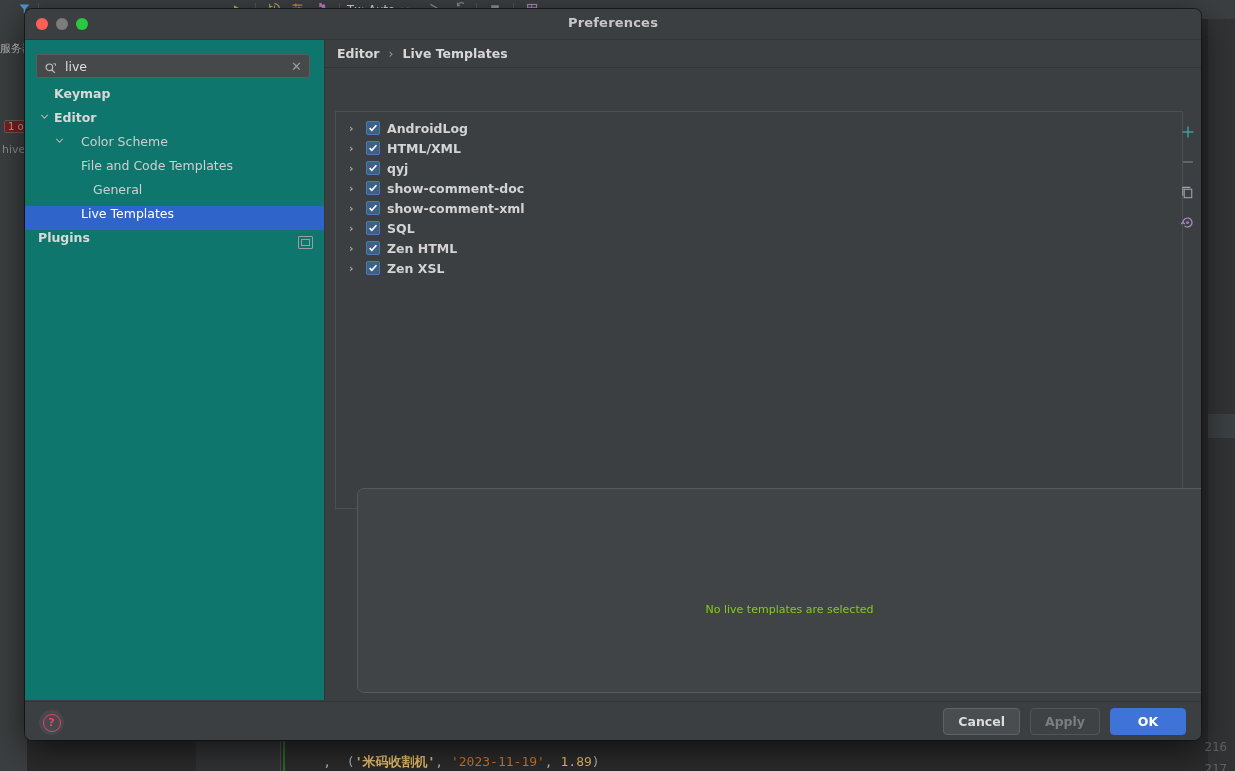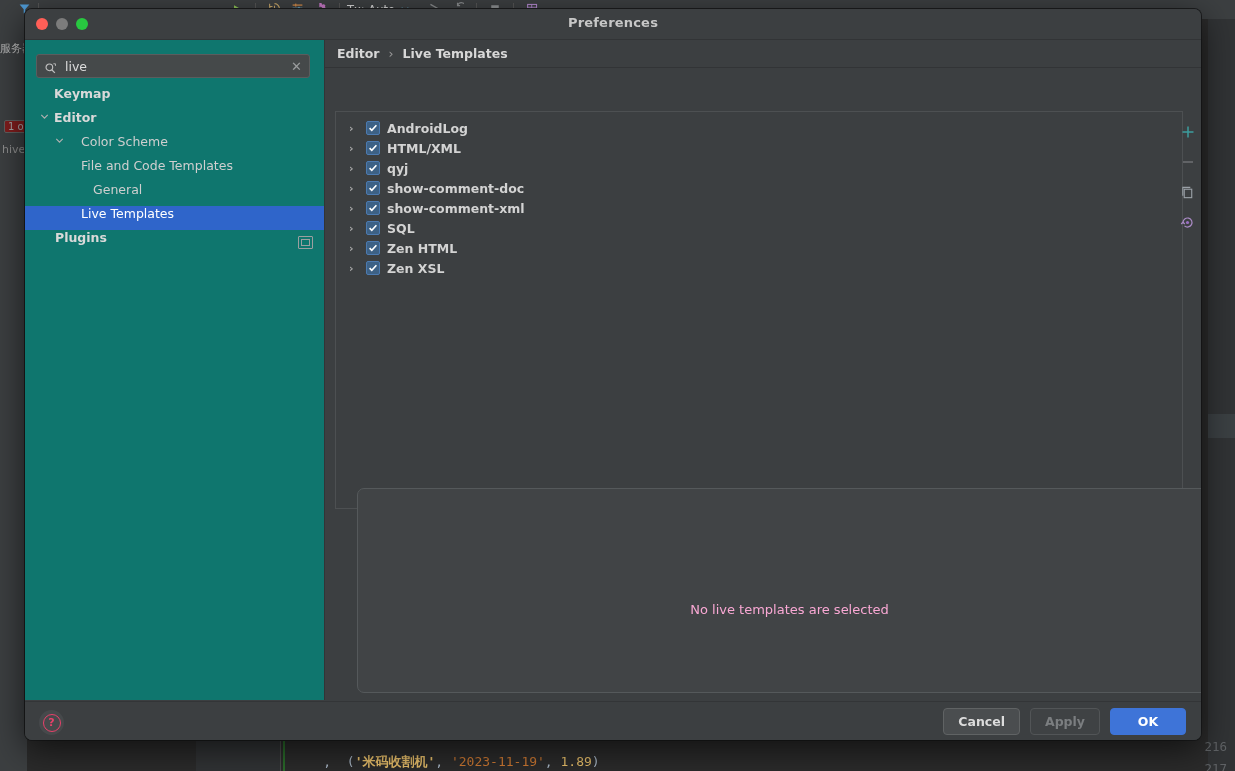--- a/index.html
+++ b/index.html
@@ -155,21 +155,21 @@
     position:absolute;right:0;top:71px;width:27px;height:398px;
     display:flex;flex-direction:column;align-items:center;padding-top:12px;gap:12px;
   }
   .tool{width:18px;height:18px;display:flex;align-items:center;justify-content:center;cursor:pointer;}
 
   .detail-panel{
     position:absolute;left:332px;top:479px;width:863px;height:203px;
     border:1px solid #55595b;border-radius:7px;background:#414446;
     display:flex;align-items:center;justify-content:center;
   }
-  .detail-msg{font-size:13px;color:#f9a8d4;margin-top:38px;}
+  .detail-msg{font-size:11px;color:#84cc16;margin-top:38px;}
 
   
   .footer{
     position:absolute;left:0;top:692px;width:1176px;height:39px;background:#3c3f41;
     border-top:1px solid #333537;
   }
   .help-btn{
     position:absolute;left:14px;top:8px;width:25px;height:25px;border-radius:50%;
     background:#46494b;display:flex;align-items:center;justify-content:center;cursor:pointer;
   }
@@ -346,21 +346,21 @@
         </div>
 
         <div class="trow plain" style="padding-left:56px;">
           <span class="lbl">General</span>
         </div>
 
         <div class="trow plain sel" style="padding-left:44px;">
           <span class="lbl">Live Templates</span>
         </div>
 
-        <div class="trow" style="padding-left:30px;">
+        <div class="trow" style="padding-left:13px;">
           <span class="lbl">Plugins</span>
           <span class="row-ico"></span>
         </div>
       </div>
     </div>
 
     <div class="content">
 
       <div class="breadcrumb">
         <span>Editor</span>

